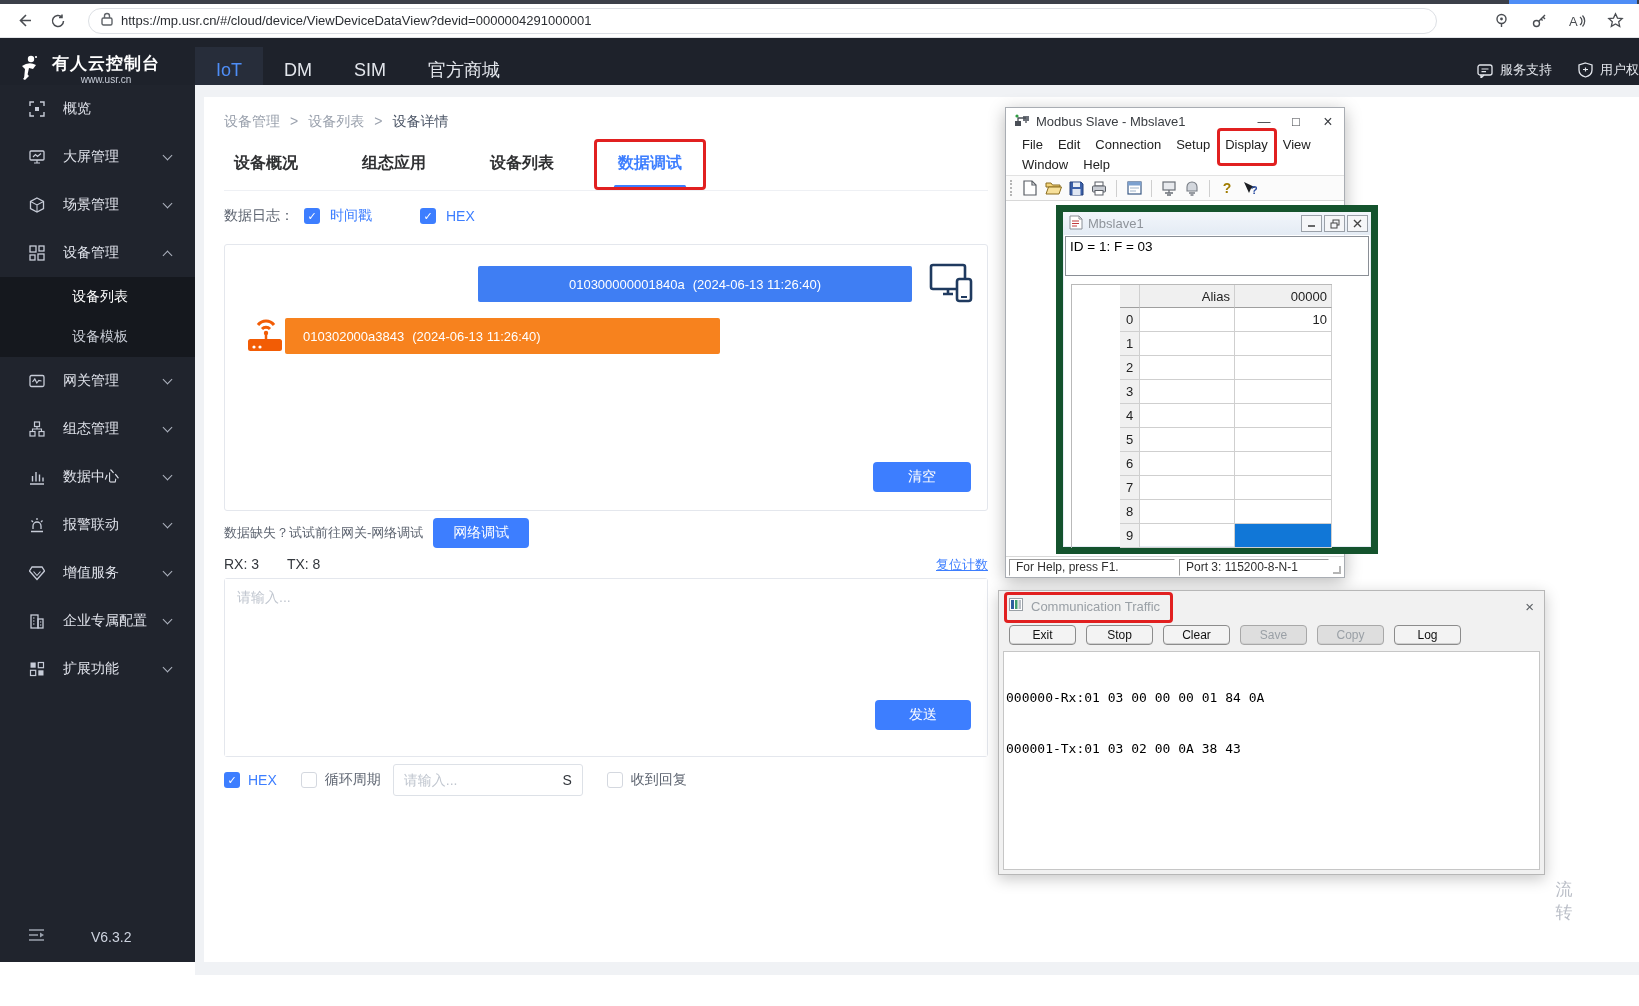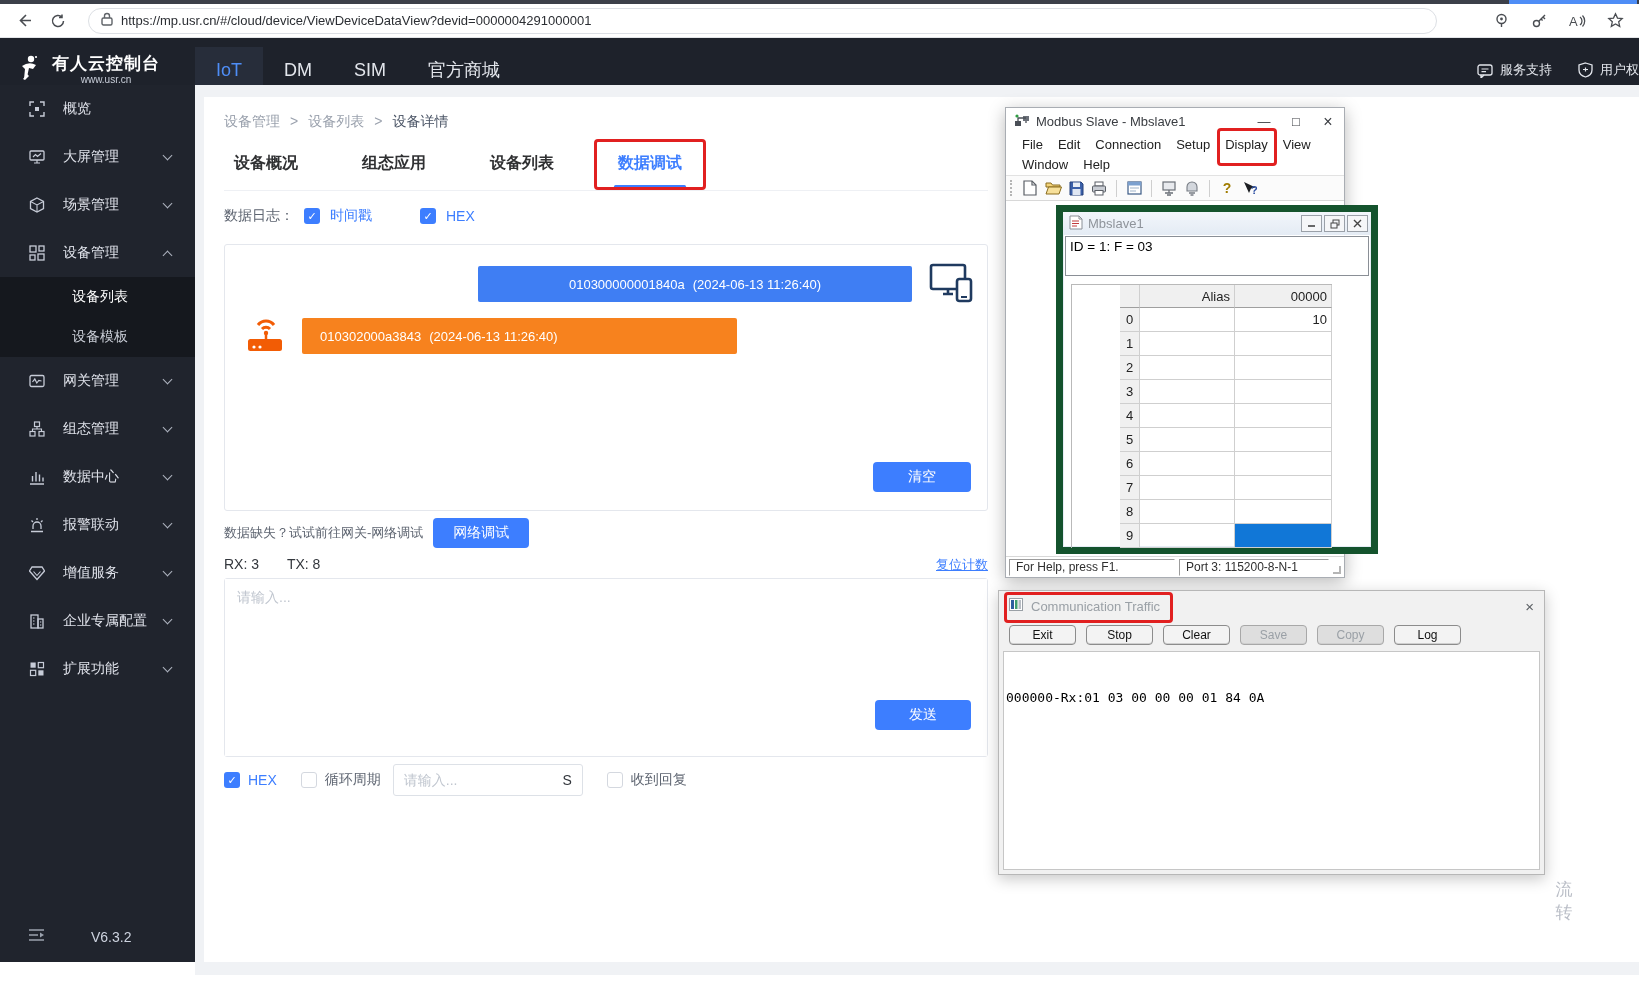--- a/index.html
+++ b/index.html
@@ -63,21 +63,21 @@
   .datalog-row { position:absolute; left:20px; top:110px; display:flex; align-items:center; gap:10px; font-size:14px; color:#5d6470; }
   .cb { width:16px; height:16px; border-radius:3px; display:inline-flex; align-items:center; justify-content:center; cursor:pointer; }
   .cb.checked { background:#3d7eff; color:#fff; font-size:11px; }
   .cb.un { background:#fff; border:1px solid #d4d8df; }
   .cb-label-blue { color:#3d7eff; }
   .gap28 { width:28px; }
 
   .log-panel { position:absolute; left:20px; top:139px; width:764px; height:267px; border:1px solid #e4e7ed; border-radius:3px; background:#fff;margin-top:8px; }
   .msg { position:absolute; height:36px; display:flex; align-items:center; color:#fff; font-size:13px; border-radius:2px; white-space:nowrap; }
   .msg.rx { left:253px; top:21px; width:434px; justify-content:center; background:#3f7ef3; }
-  .msg.tx { left:77px; top:73px; width:435px; padding-left:18px; background:#f7821e; }
+  .msg.tx { left:60px; top:73px; width:435px; padding-left:18px; background:#f7821e; }
   .msg .t { margin-left:8px; }
   .devmon-icon { position:absolute; left:702px; top:16px; }
   .router-icon { position:absolute; left:19px; top:62px; }
   .btn-blue { background:#3d7eff; color:#fff; font-size:14px; border:none; border-radius:4px; cursor:pointer;
     display:flex; align-items:center; justify-content:center; }
   .clear-btn { position:absolute; left:648px; top:217px; width:98px; height:30px; }
 
   .net-row { position:absolute; left:20px; top:421px; display:flex; align-items:center; font-size:13px; color:#5d6470; }
   .net-btn { width:96px; height:30px; margin-left:10px; }
   .rxtx-row { position:absolute; left:20px; top:459px; width:764px; font-size:14px; color:#33373d; }
@@ -682,20 +682,21 @@
     <div class="tr-btns">
       <button class="tr-btn">Exit</button>
       <button class="tr-btn">Stop</button>
       <button class="tr-btn">Clear</button>
       <button class="tr-btn disabled">Save</button>
       <button class="tr-btn disabled">Copy</button>
       <button class="tr-btn">Log</button>
     </div>
     <div class="tr-log">
       <div>000000-Rx:01 03 00 00 00 01 84 0A</div>
+      <div>000001-Tx:01 03 02 00 0A 38 43</div>
     </div>
   </div>
 
   <div class="float-chars">
     <div>流</div>
     <div>转</div>
   </div>
 
 </div>
 

